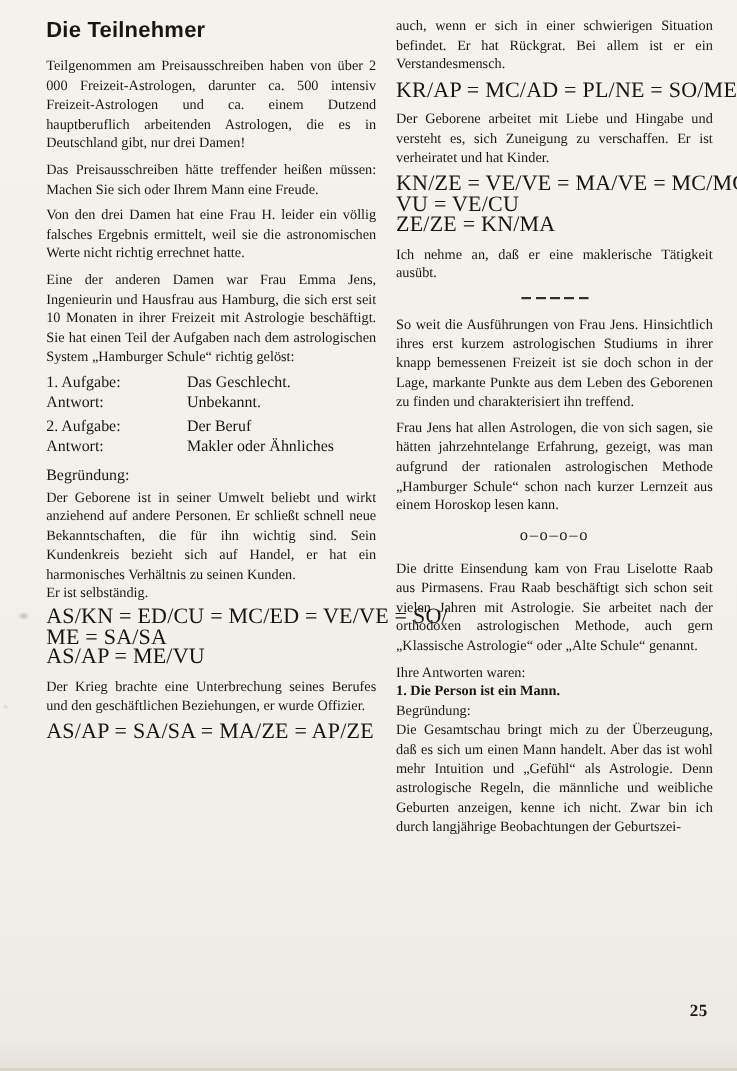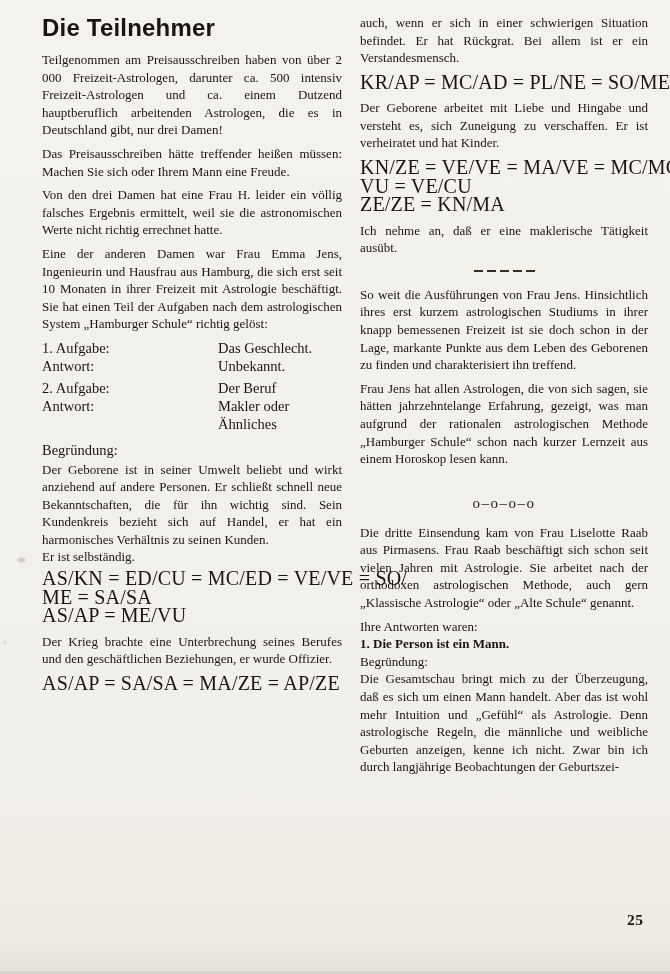--- a/index.html
+++ b/index.html
@@ -7,46 +7,46 @@
     position:relative;width:670px;height:974px;overflow:hidden;
     background:linear-gradient(180deg,#f4f2ed 0%,#f1efe9 80%,#edeae2 97%,#e4e1d8 100%);
     font-family:"Liberation Serif","DejaVu Serif",serif;
     color:#1b1511;
   }
   .col{position:absolute;}
   .col-left{left:42px;top:16px;width:300px;}
   .col-right{left:360px;top:14px;width:288px;}
   .heading{
     font-family:"Liberation Sans","DejaVu Sans",sans-serif;
-    font-weight:bold;font-size:24px;line-height:24px;
+    font-weight:bold;font-size:20px;line-height:24px;
     margin:0 0 11px 0;letter-spacing:0.2px;
   }
   .para{
     margin:0 0 6px 0;
     font-size:13px;line-height:17.6px;
     text-align:justify;text-justify:inter-word;
     hyphens:auto;-webkit-hyphens:auto;
   }
   .para.tight{margin-bottom:0;}
   .para.bold{font-weight:bold;}
   .qa{margin:1px 0 9px 0;}
-  .qa-row{display:flex;font-size:14.5px;line-height:18px;gap:48px;}
+  .qa-row{display:flex;font-size:14.5px;line-height:18px;}
   .qa-row.gap{margin-top:4px;}
   .qa-label{flex:0 0 80px;}
   .qa-value{flex:1;margin-left:48px;}
   .label-line{margin:9px 0 1px 0;font-size:14.5px;line-height:17.6px;text-align:left;}
   .formula{font-size:20px;line-height:18.5px;margin:3px 0 8px 0;letter-spacing:0.2px;}
   .formula .fline{white-space:nowrap;}
   .sep-dashes{
     width:61px;height:2px;margin:13px auto 14px auto;
     background:repeating-linear-gradient(90deg,#352d24 0 9px,rgba(0,0,0,0) 9px 13px);
   }
   .sep-ooo{
     text-align:center;font-size:15px;line-height:18px;
-    margin:26px 0 12px 0;letter-spacing:1.5px;color:#241d17;
+    margin:10px 0 12px 0;letter-spacing:1.5px;color:#241d17;
   }
   .page-number{
     position:absolute;left:627px;top:911px;
     font-size:15.5px;font-weight:bold;letter-spacing:0.5px;
   }
   .speck{
     position:absolute;left:16px;top:556px;width:11px;height:8px;border-radius:50%;
     background:radial-gradient(ellipse at center,rgba(118,110,98,0.40),rgba(118,110,98,0) 70%);
   }
   .speck.s2{left:2px;top:640px;width:6px;height:5px;opacity:.5;}

